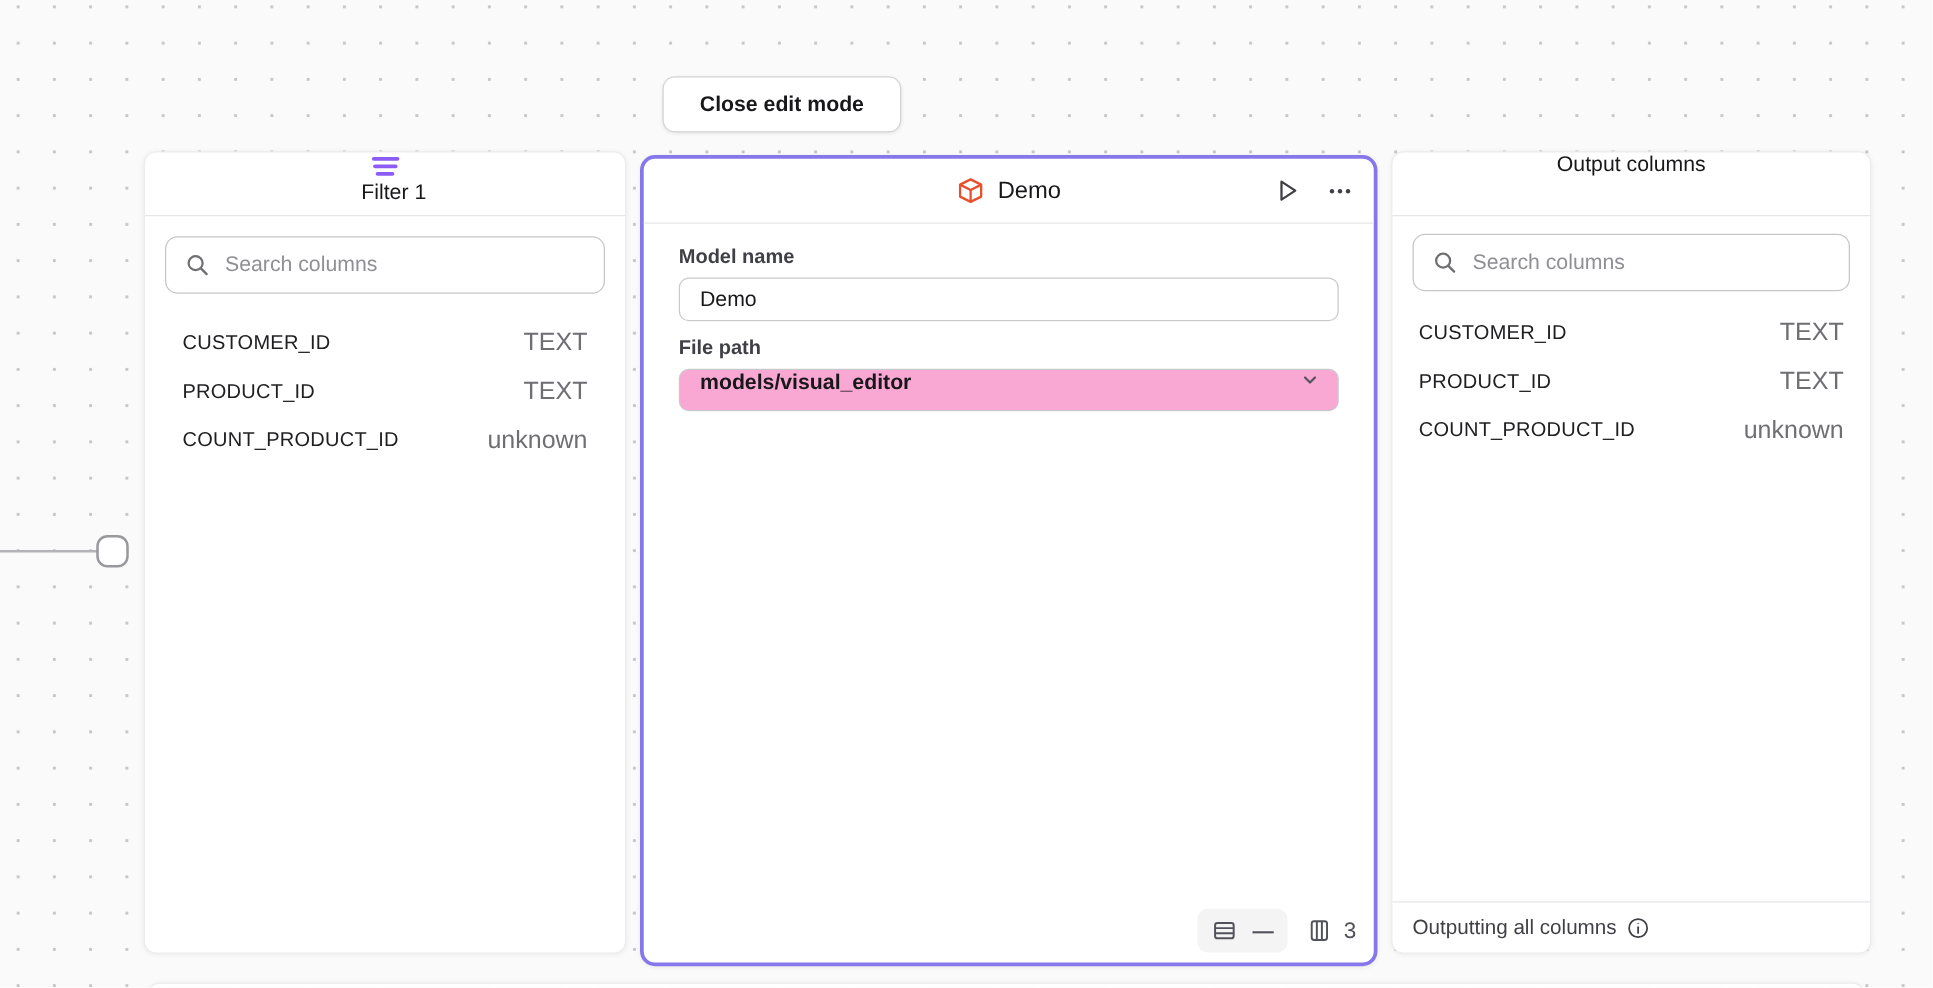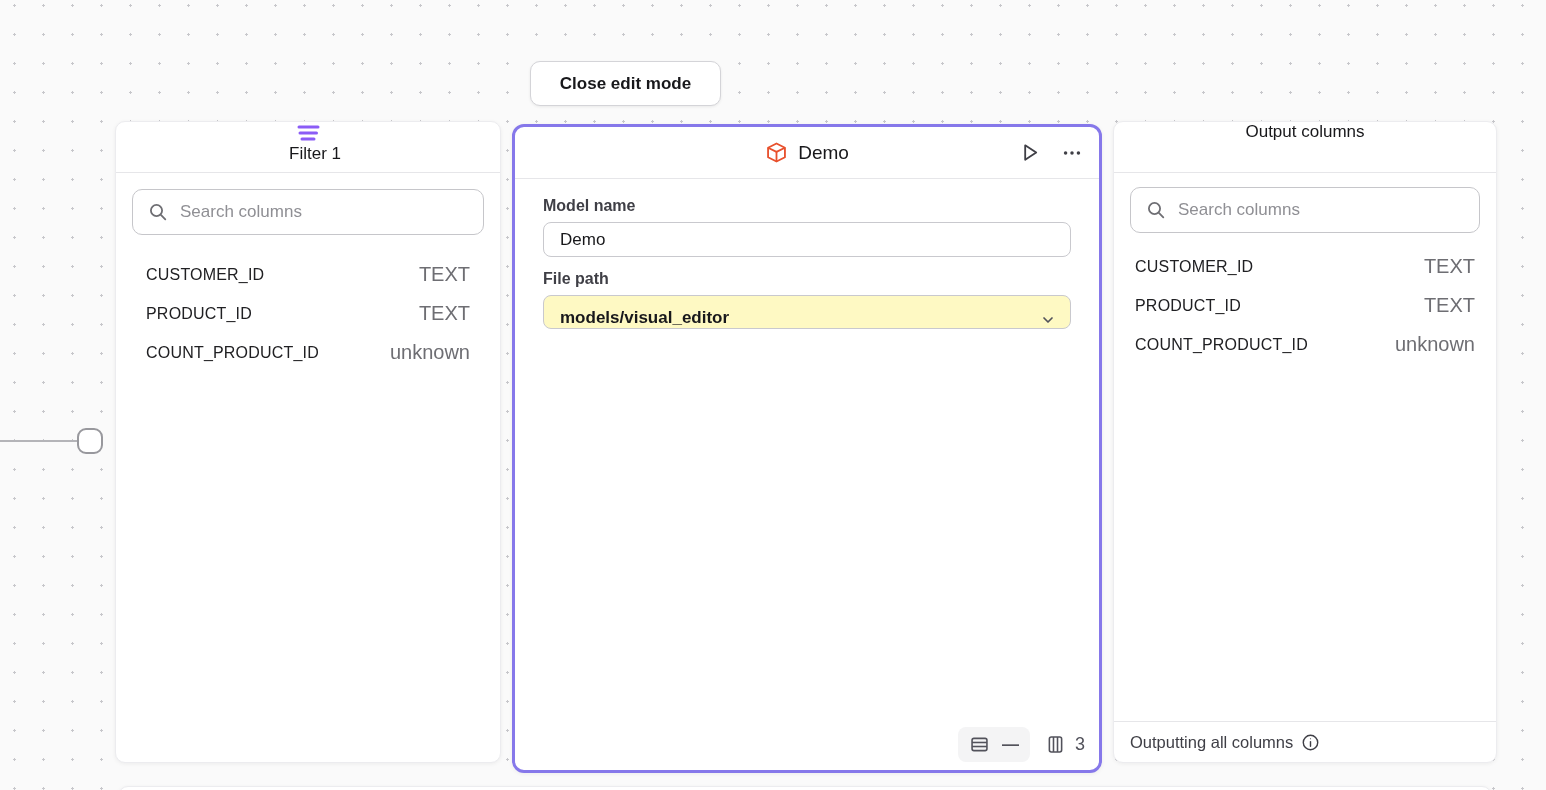--- a/index.html
+++ b/index.html
@@ -113,24 +113,24 @@
   .text-input {
     width: 100%; height: 35px;
     border: 1px solid #c9c9ce; border-radius: 8px;
     padding: 0 16px;
     font-family: "Liberation Sans", sans-serif;
     font-size: 17px; color: #18181b;
     outline: none; background: #fff;
   }
   .field-gap { height: 13px; }
   .select-input {
-    display: flex; align-items: flex-end; justify-content: space-between;
+    display: flex; align-items: flex-start; justify-content: space-between;
     width: 100%; height: 34px;
     border: 1px solid #c9c9ce; border-radius: 8px;
-    padding: 0 14px 0 16px; background: #fef9c3; cursor: pointer;
+    padding: 0 14px 0 16px; background: #f9a8d4; cursor: pointer;
   }
   .select-value { font-size: 17px; font-weight: 700; color: #18181b; }
 
   .model-footer {
     position: absolute; right: 14px; bottom: 8px;
     display: flex; align-items: center; gap: 15px;
   }
   .stat-pill {
     display: flex; align-items: center; gap: 12px;
     background: #f4f4f5; border-radius: 8px;

